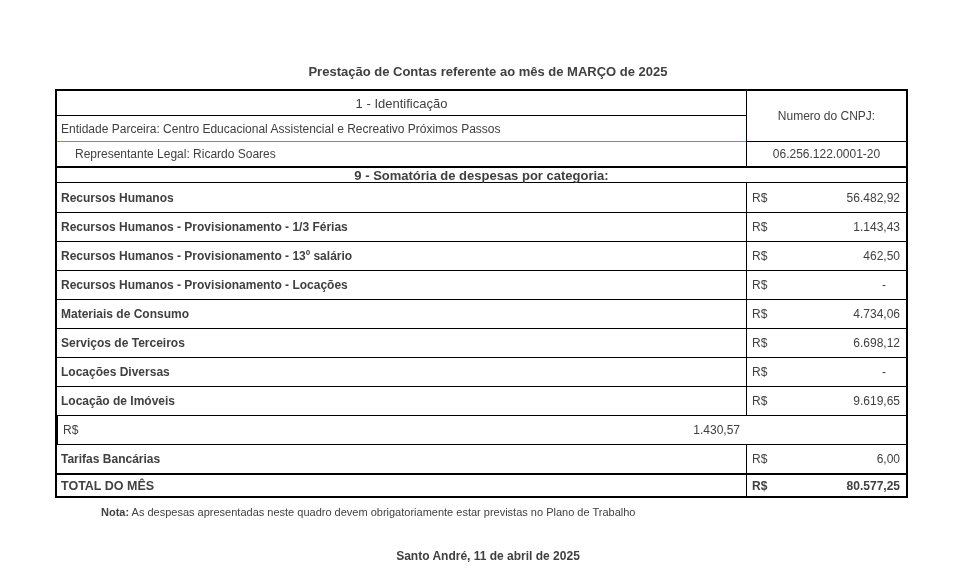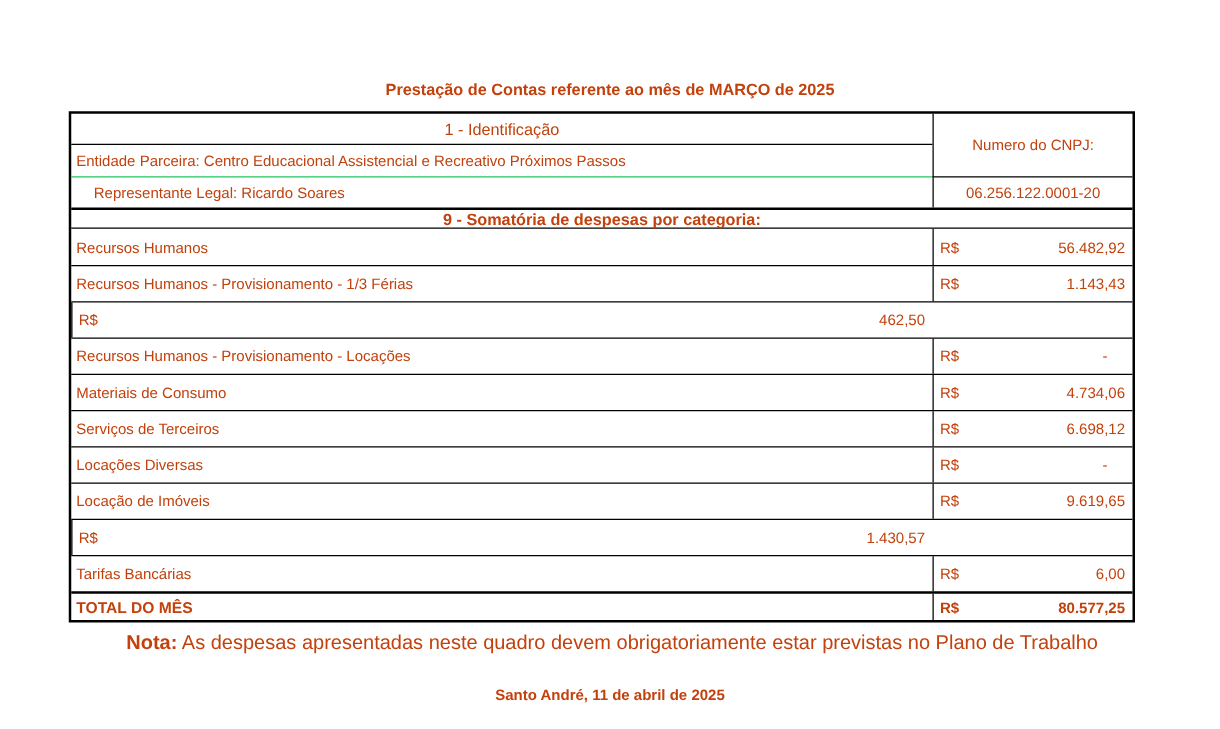--- a/index.html
+++ b/index.html
@@ -5,21 +5,21 @@
   html, body {
     margin: 0;
     padding: 0;
     background: #ffffff;
   }
   .page {
     position: relative;
     width: 976px;
     height: 583px;
     background: #ffffff;
-    color: #c2410c;
+    color: #404040;
     font-family: "Liberation Sans", sans-serif;
     overflow: hidden;
   }
   .title {
     position: absolute;
     top: 64px;
     left: 0;
     width: 100%;
     text-align: center;
     font-weight: bold;
@@ -81,20 +81,21 @@
 
   .exp-row {
     display: grid;
     grid-template-columns: 1fr 160px;
     height: 29px;
   }
   .exp-row + .exp-row { border-top: 1px solid #000; }
   .exp-label {
     display: flex; align-items: center;
     padding-left: 4px;
+    font-weight: bold;
   }
   .exp-money {
     border-left: 1px solid #000;
     display: flex; align-items: center; justify-content: space-between;
     padding-left: 5px; padding-right: 6px;
   }
   .exp-money .amount { text-align: right; }
   .exp-money .amount.dash { padding-right: 14px; }
 
   .total-row {
@@ -104,21 +105,21 @@
     border-top: 2px solid #000;
     font-weight: bold;
     gap: 24px;
   }
   .total-row .exp-label { font-size: 12.5px; }
 
   .note {
     position: absolute;
     left: 56px;
     top: 506px;
-    font-size: 16px;
+    font-size: 11px;
     padding-left: 45px;
   }
   .note .note-prefix { font-weight: bold; }
 
   .footer-date {
     position: absolute;
     top: 549px;
     left: 0;
     width: 100%;
     text-align: center;
@@ -156,20 +157,21 @@
 
   <div class="exp-row">
     <div class="exp-label">Recursos Humanos - Provisionamento - 1/3 Férias</div>
     <div class="exp-money">
       <span>R$</span>
       <span class="amount">1.143,43</span>
     </div>
   </div>
 
   <div class="exp-row">
+    <div class="exp-label">Recursos Humanos - Provisionamento - 13º salário</div>
     <div class="exp-money">
       <span>R$</span>
       <span class="amount">462,50</span>
     </div>
   </div>
 
   <div class="exp-row">
     <div class="exp-label">Recursos Humanos - Provisionamento - Locações</div>
     <div class="exp-money">
       <span>R$</span>

